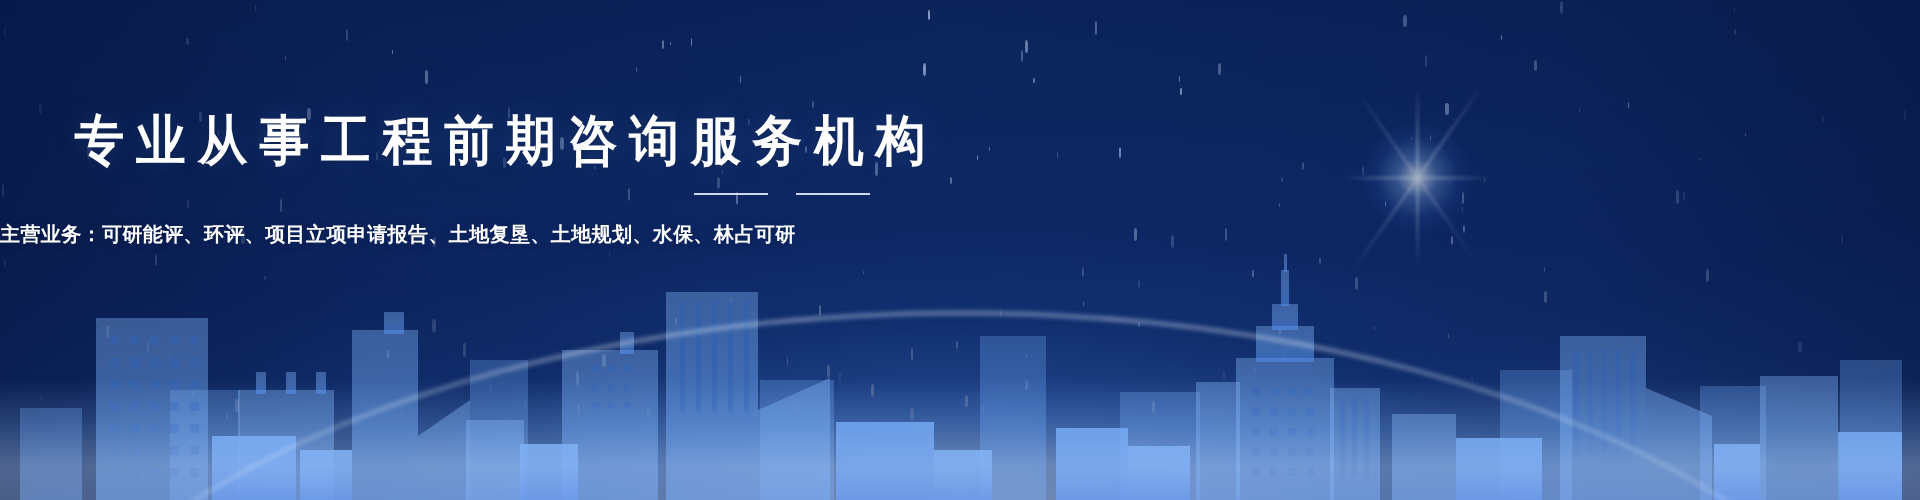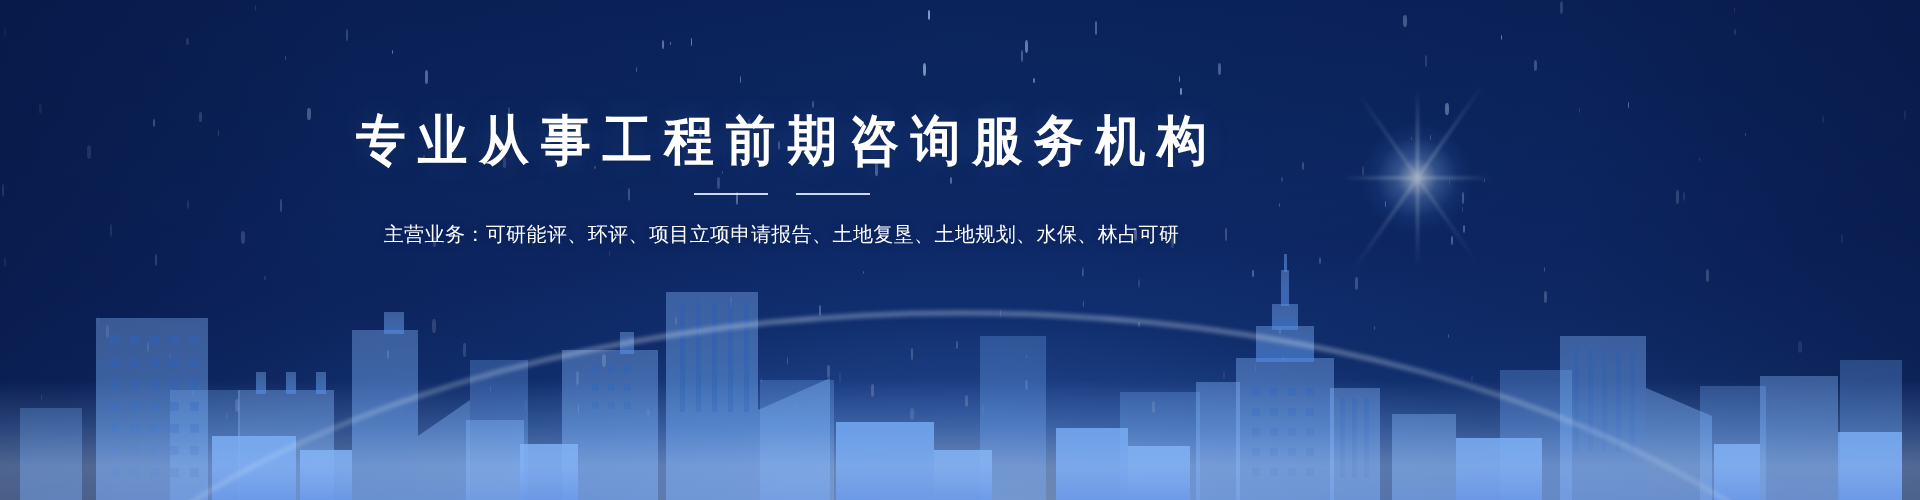--- a/index.html
+++ b/index.html
@@ -76,21 +76,21 @@
   .ground-fade {
     position:absolute; left:0; right:0; bottom:0; height:120px;
     background:linear-gradient(to bottom, rgba(120,170,245,0) 0%, rgba(150,195,250,0.22) 40%, rgba(205,228,255,0.34) 72%, rgba(228,240,255,0.28) 100%);
     pointer-events:none;
   }
 
   
   .content {
     position:absolute; left:0; right:0; top:0;
     width:1563px;
-    text-align:center;
+    text-align:left;
     z-index:6;
   }
   .title {
     margin-top:112px;
     font-size:54px;
     font-weight:bold;
     color:#ffffff;
     letter-spacing:13px;
     text-indent:13px;
     line-height:1.06;
@@ -113,21 +113,21 @@
     font-size:29px;
     font-weight:bold;
     color:#ffffff;
     letter-spacing:2.5px;
     text-indent:2.5px;
     text-shadow:0 1px 7px rgba(8,26,70,.5);
   }
   .tagline {
     margin-top:26px;
     font-size:20px;
-    font-weight:normal;
+    font-weight:bold;
     color:#ffffff;
     letter-spacing:0.4px;
     text-shadow:0 1px 6px rgba(8,26,70,.5);
   }
 </style>
 </head>
 <body>
 
 <div id="banner">
 

